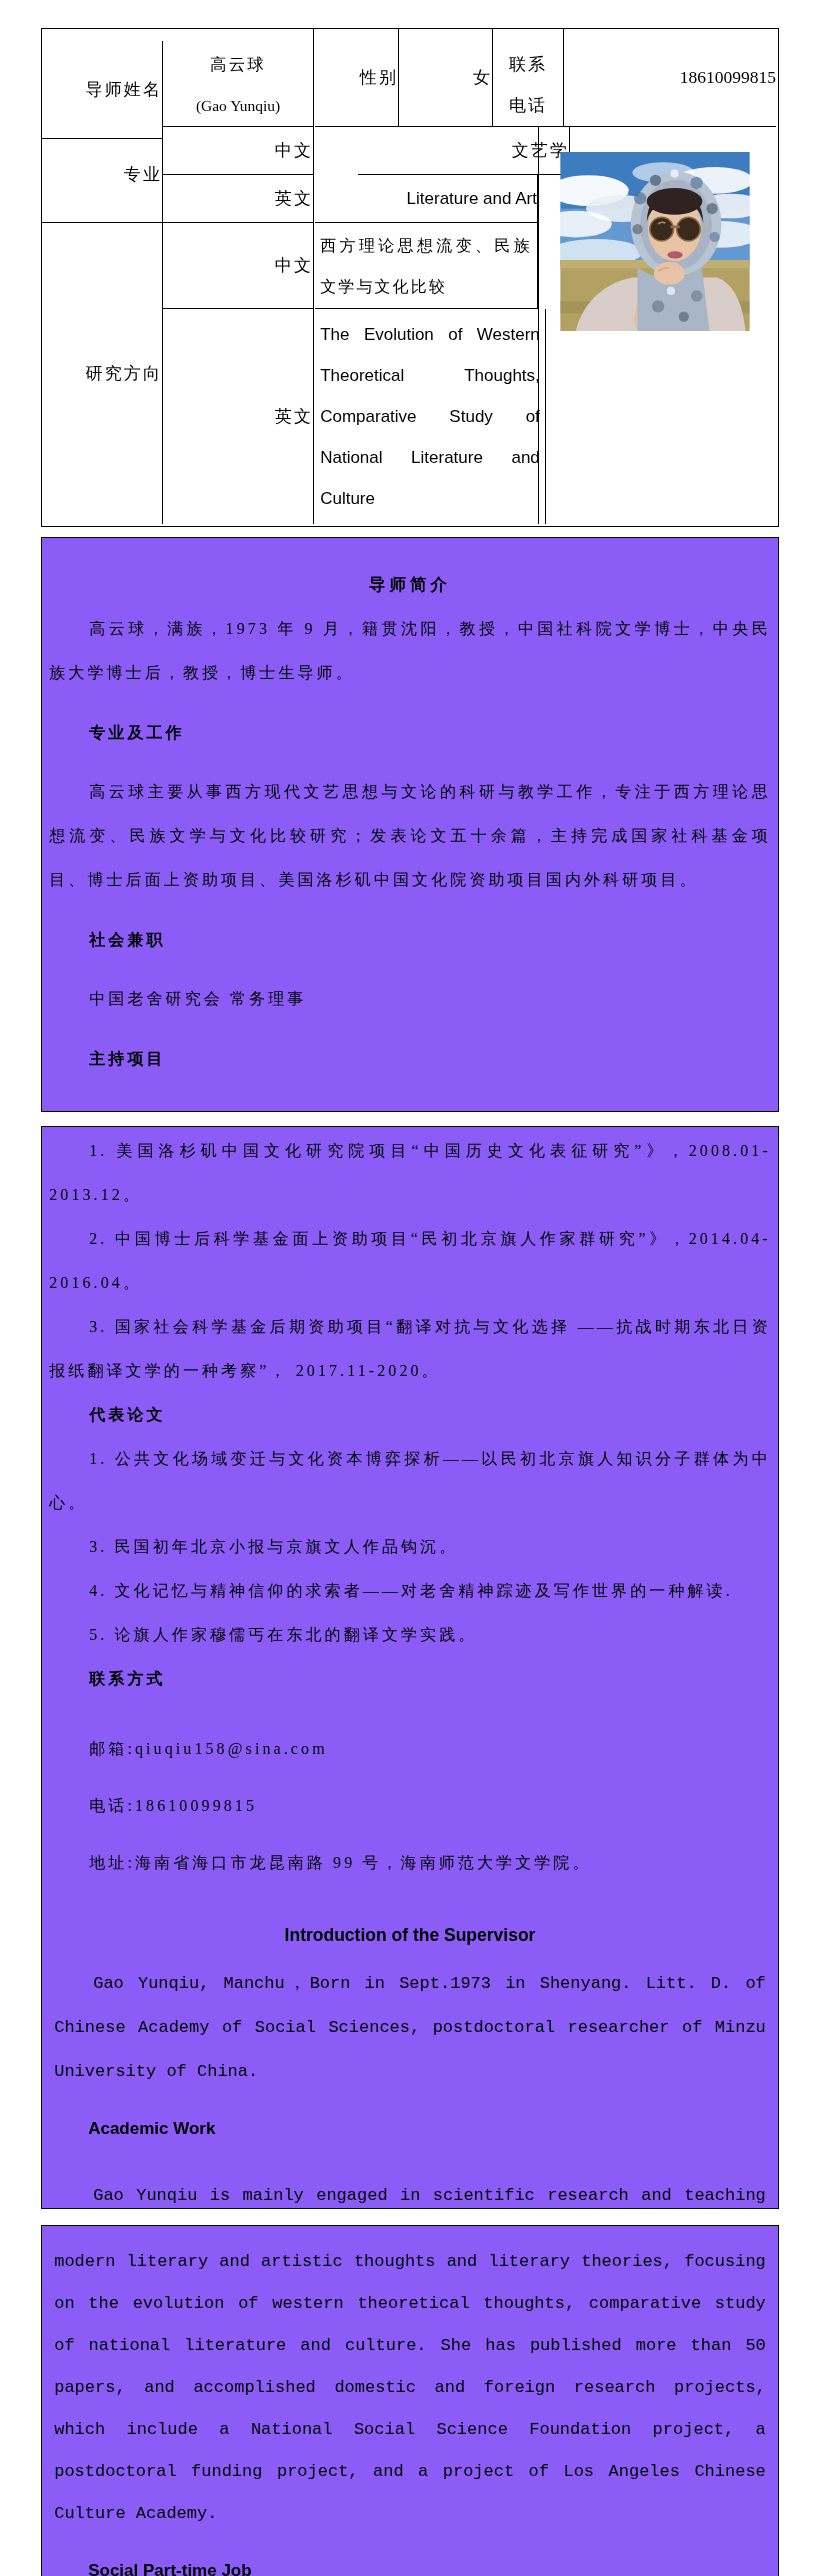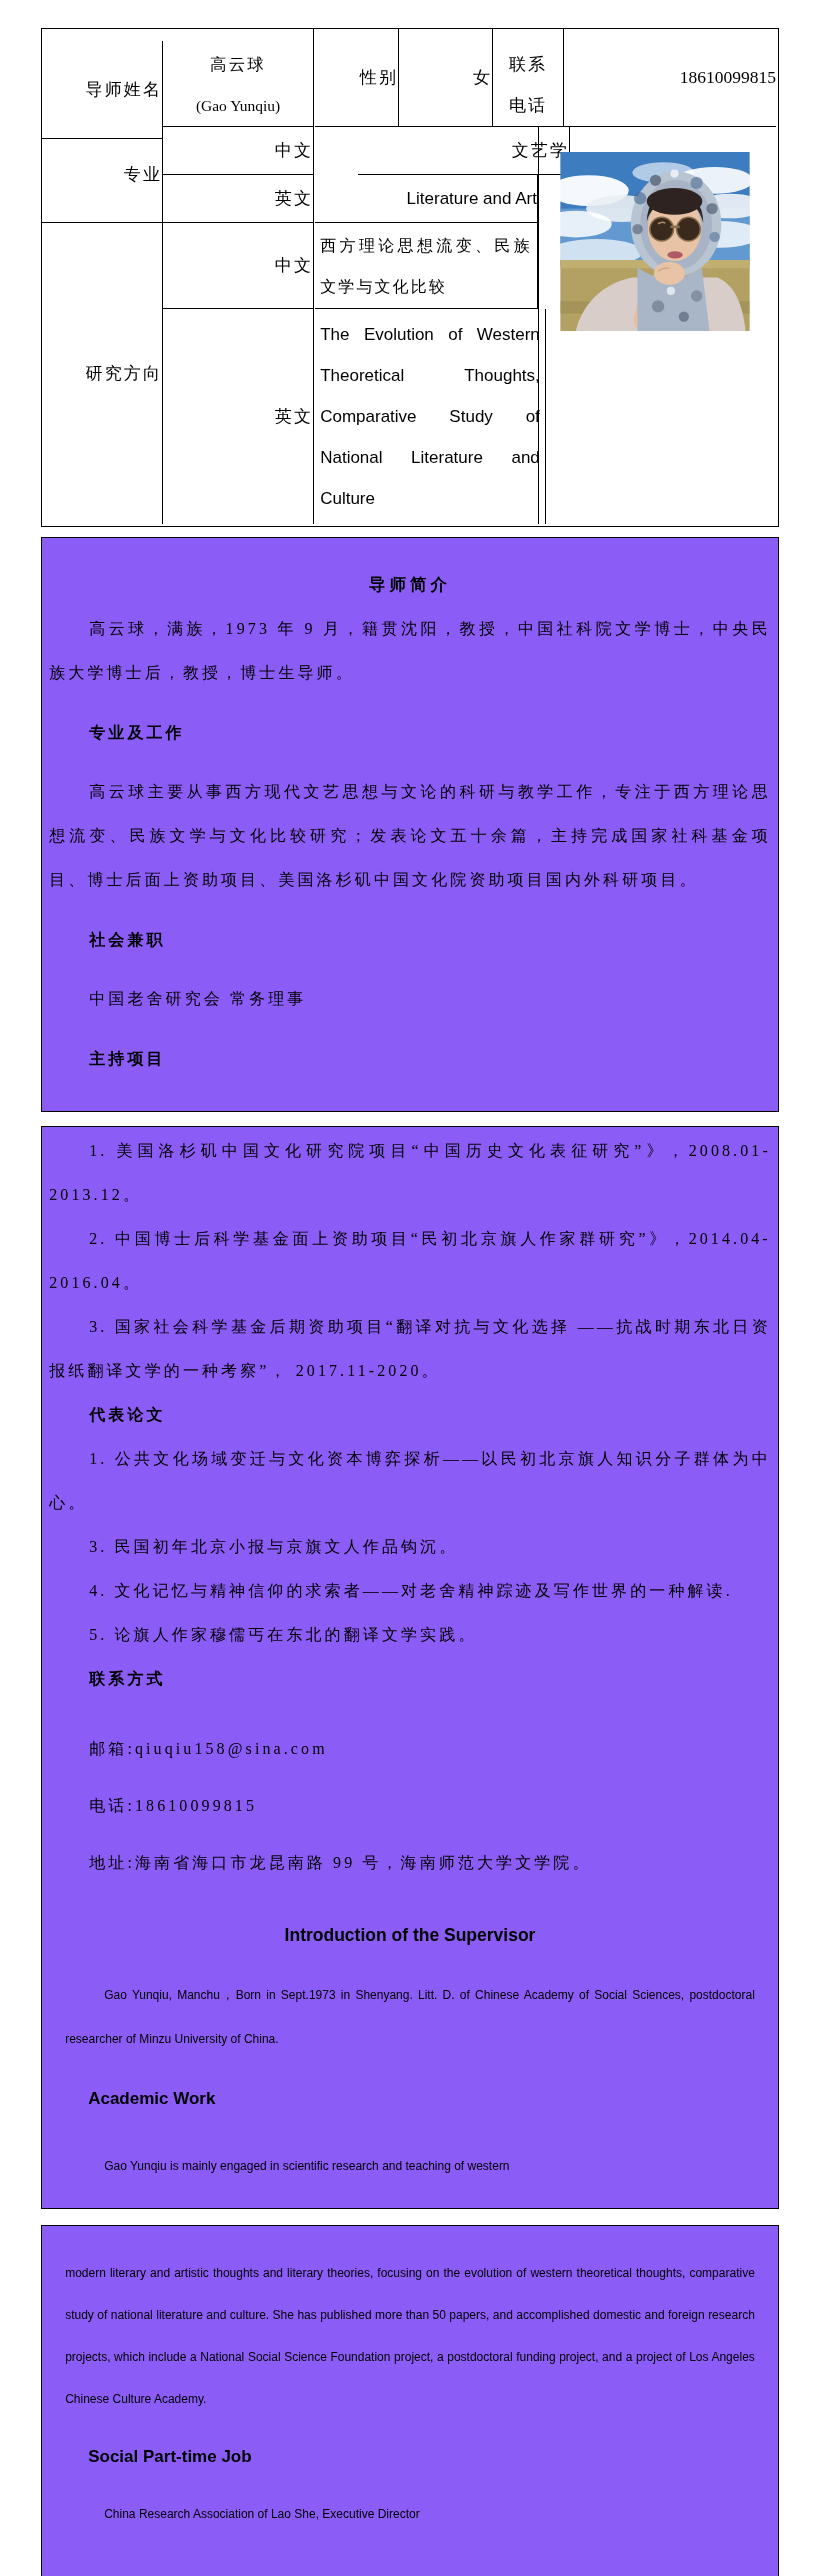--- a/index.html
+++ b/index.html
@@ -24,21 +24,21 @@
 
   
   .section{position:absolute;left:41px;width:738px;border:1.5px solid #000;box-sizing:border-box;padding:0 7.2px;overflow:hidden;background:#8b5cf6;}
   #sec-a{top:537px;height:575px;padding-top:25px;}
   #sec-b{top:1126px;height:1083px;padding-top:2.1px;}
   #sec-c{top:2225px;height:1030px;padding-top:10.3px;}
 
   .cnp{font-family:"Liberation Serif","DejaVu Serif",serif;font-size:16px;letter-spacing:3.1px;line-height:44px;text-align:justify;text-indent:40px;margin:0;}
   .cnh{font-family:"Liberation Serif","DejaVu Serif",serif;font-size:16px;letter-spacing:3.1px;line-height:44px;font-weight:bold;text-indent:40px;margin:0;}
   .cn-center{font-family:"Liberation Serif","DejaVu Serif",serif;font-size:16.5px;letter-spacing:4.1px;line-height:44px;font-weight:bold;text-align:center;text-indent:0;margin:0;}
-  .enp{font-family:Liberation Sans, sans-serif;font-size:12px;line-height:44px;text-align:justify;text-indent:39px;margin:16px;}
+  .enp{font-family:Liberation Mono, monospace;font-size:17px;line-height:44px;text-align:justify;text-indent:39px;margin:5px;}
   .enh{font-family:"Liberation Sans","DejaVu Sans",sans-serif;font-size:17px;line-height:44px;font-weight:bold;text-indent:39px;margin:0;}
   .en-center{font-family:"Liberation Sans","DejaVu Sans",sans-serif;font-size:17.5px;line-height:44px;font-weight:bold;text-align:center;text-indent:0;margin:0;}
   .lh82{line-height:42px;}
   .noindent{text-indent:0;} .mt25{margin-top:13px;} .mt28{margin-top:14.4px;} .mt30{margin-top:15.5px;}
   .mt45{margin-top:23px;} .mt50{margin-top:26px;} .mt55{margin-top:28px;}
 </style>
 </head>
 <body>
 
 <div id="page">

